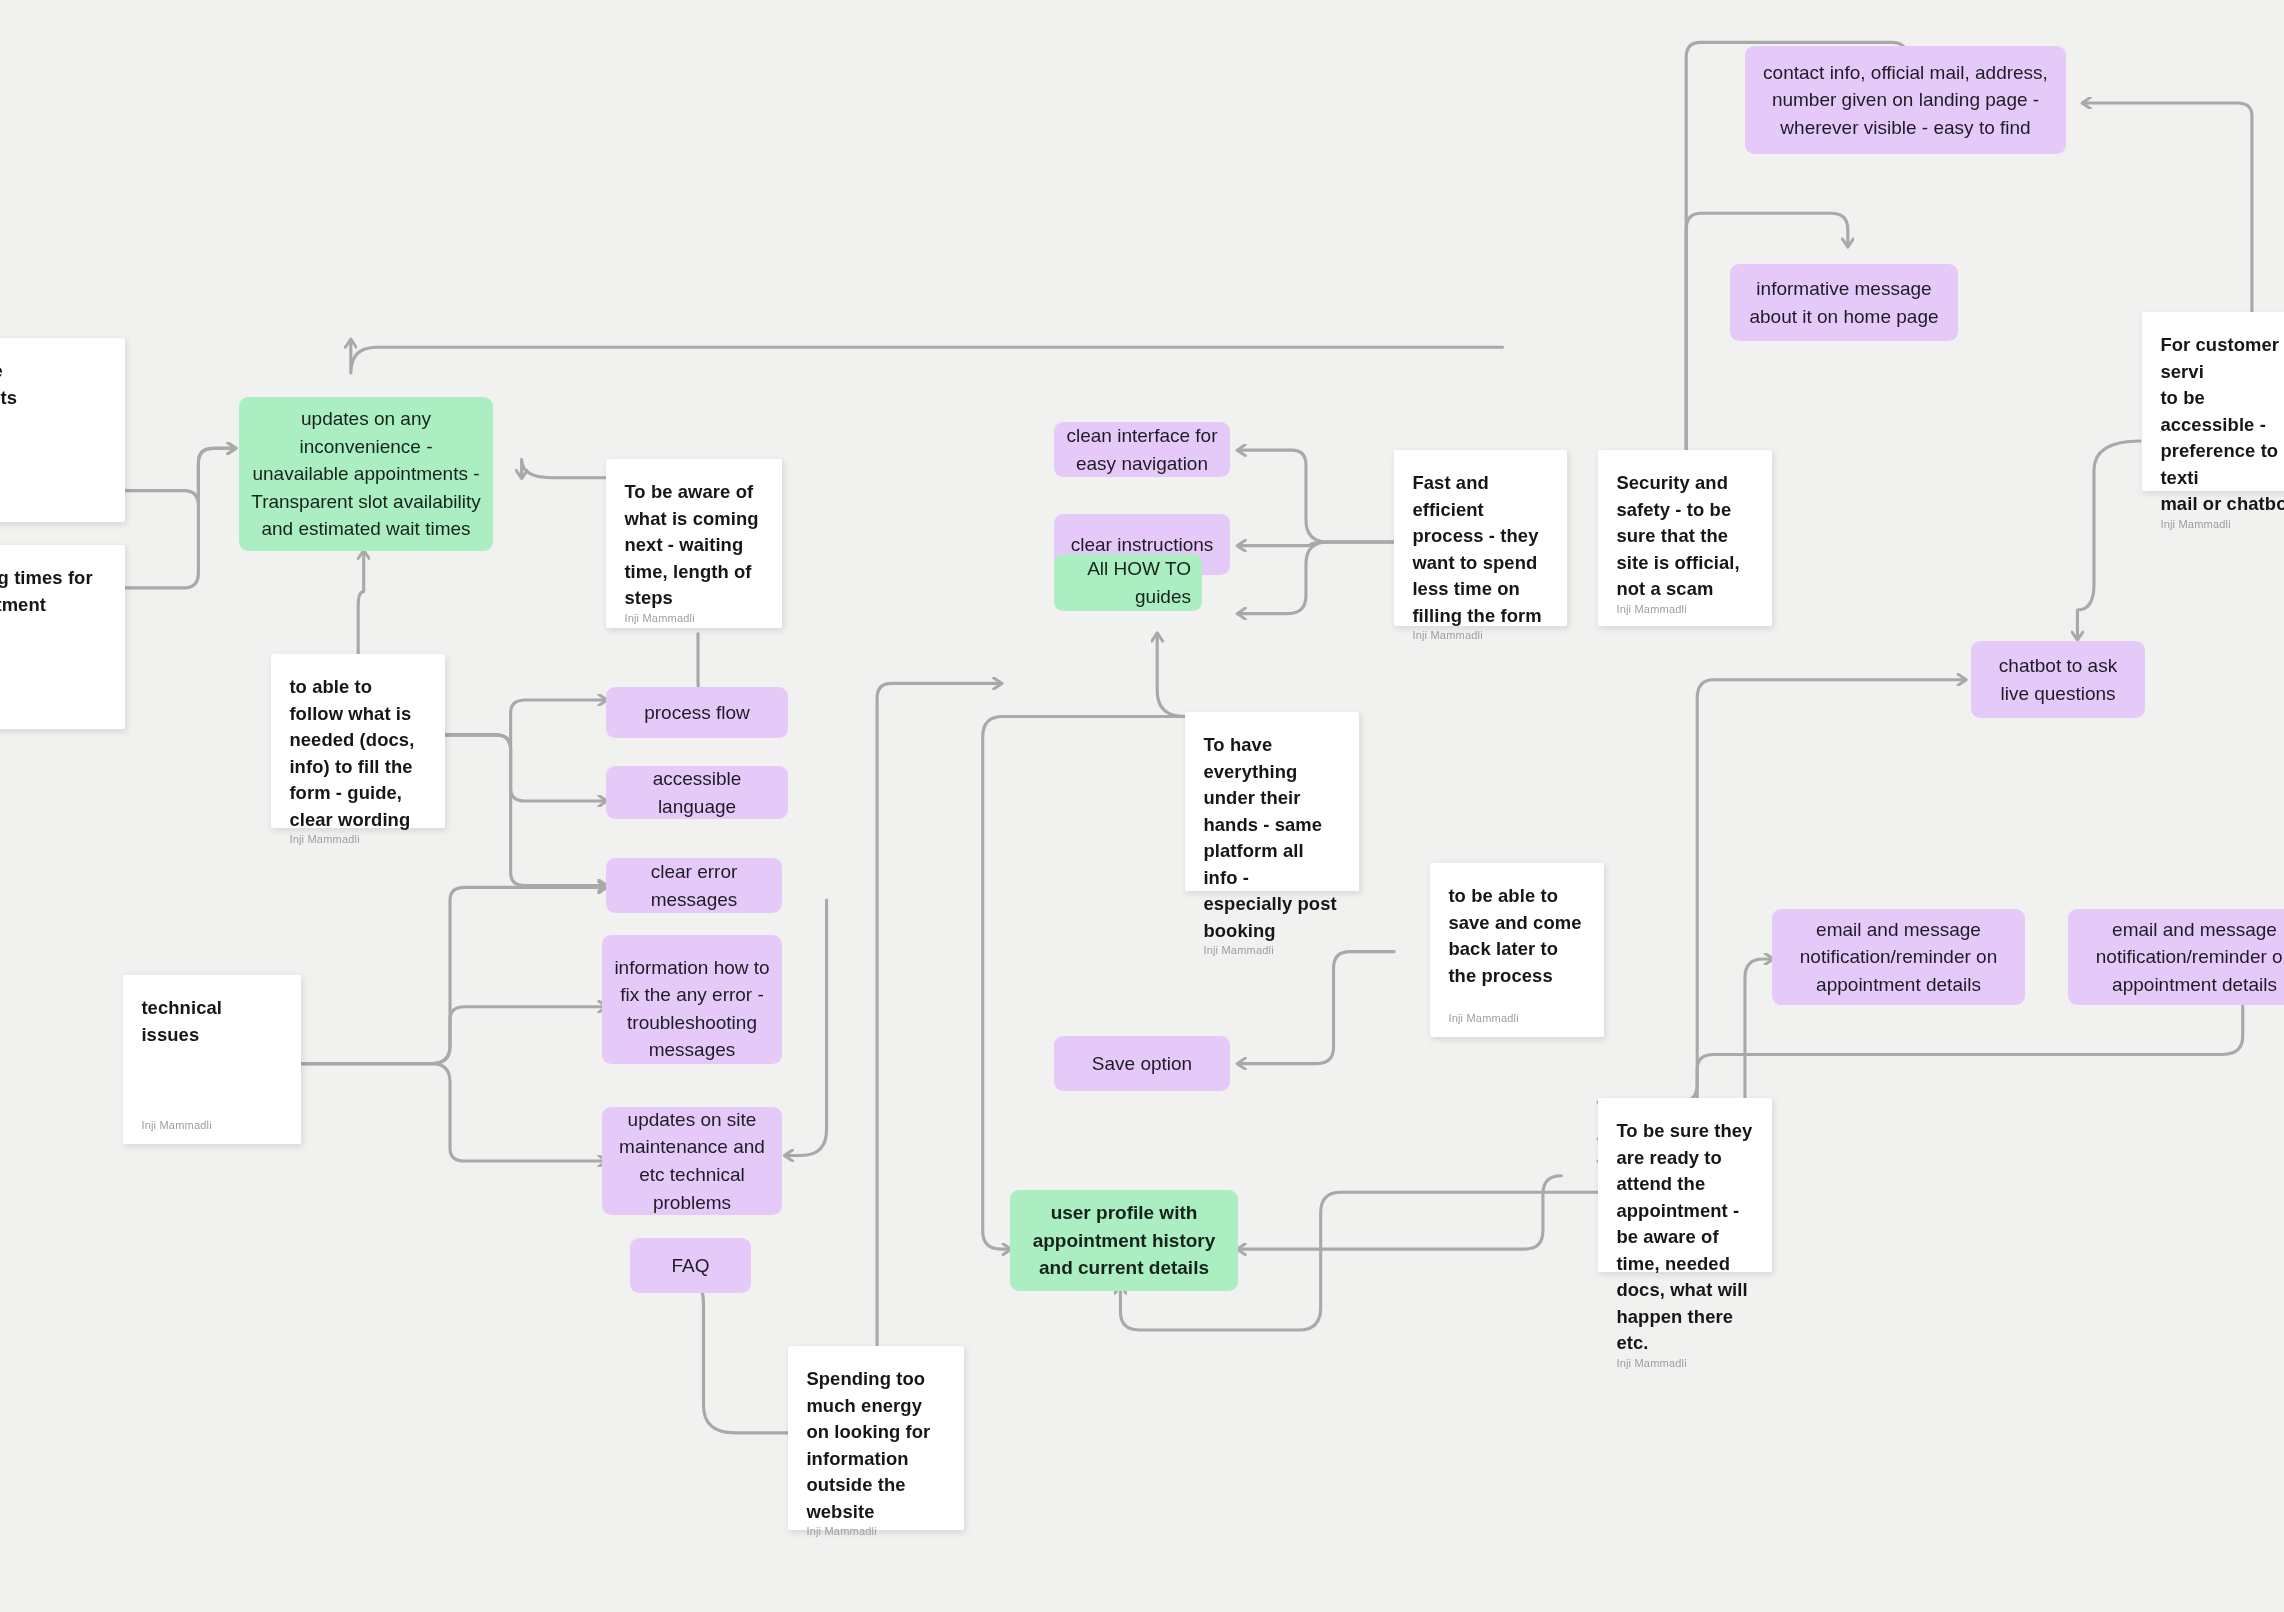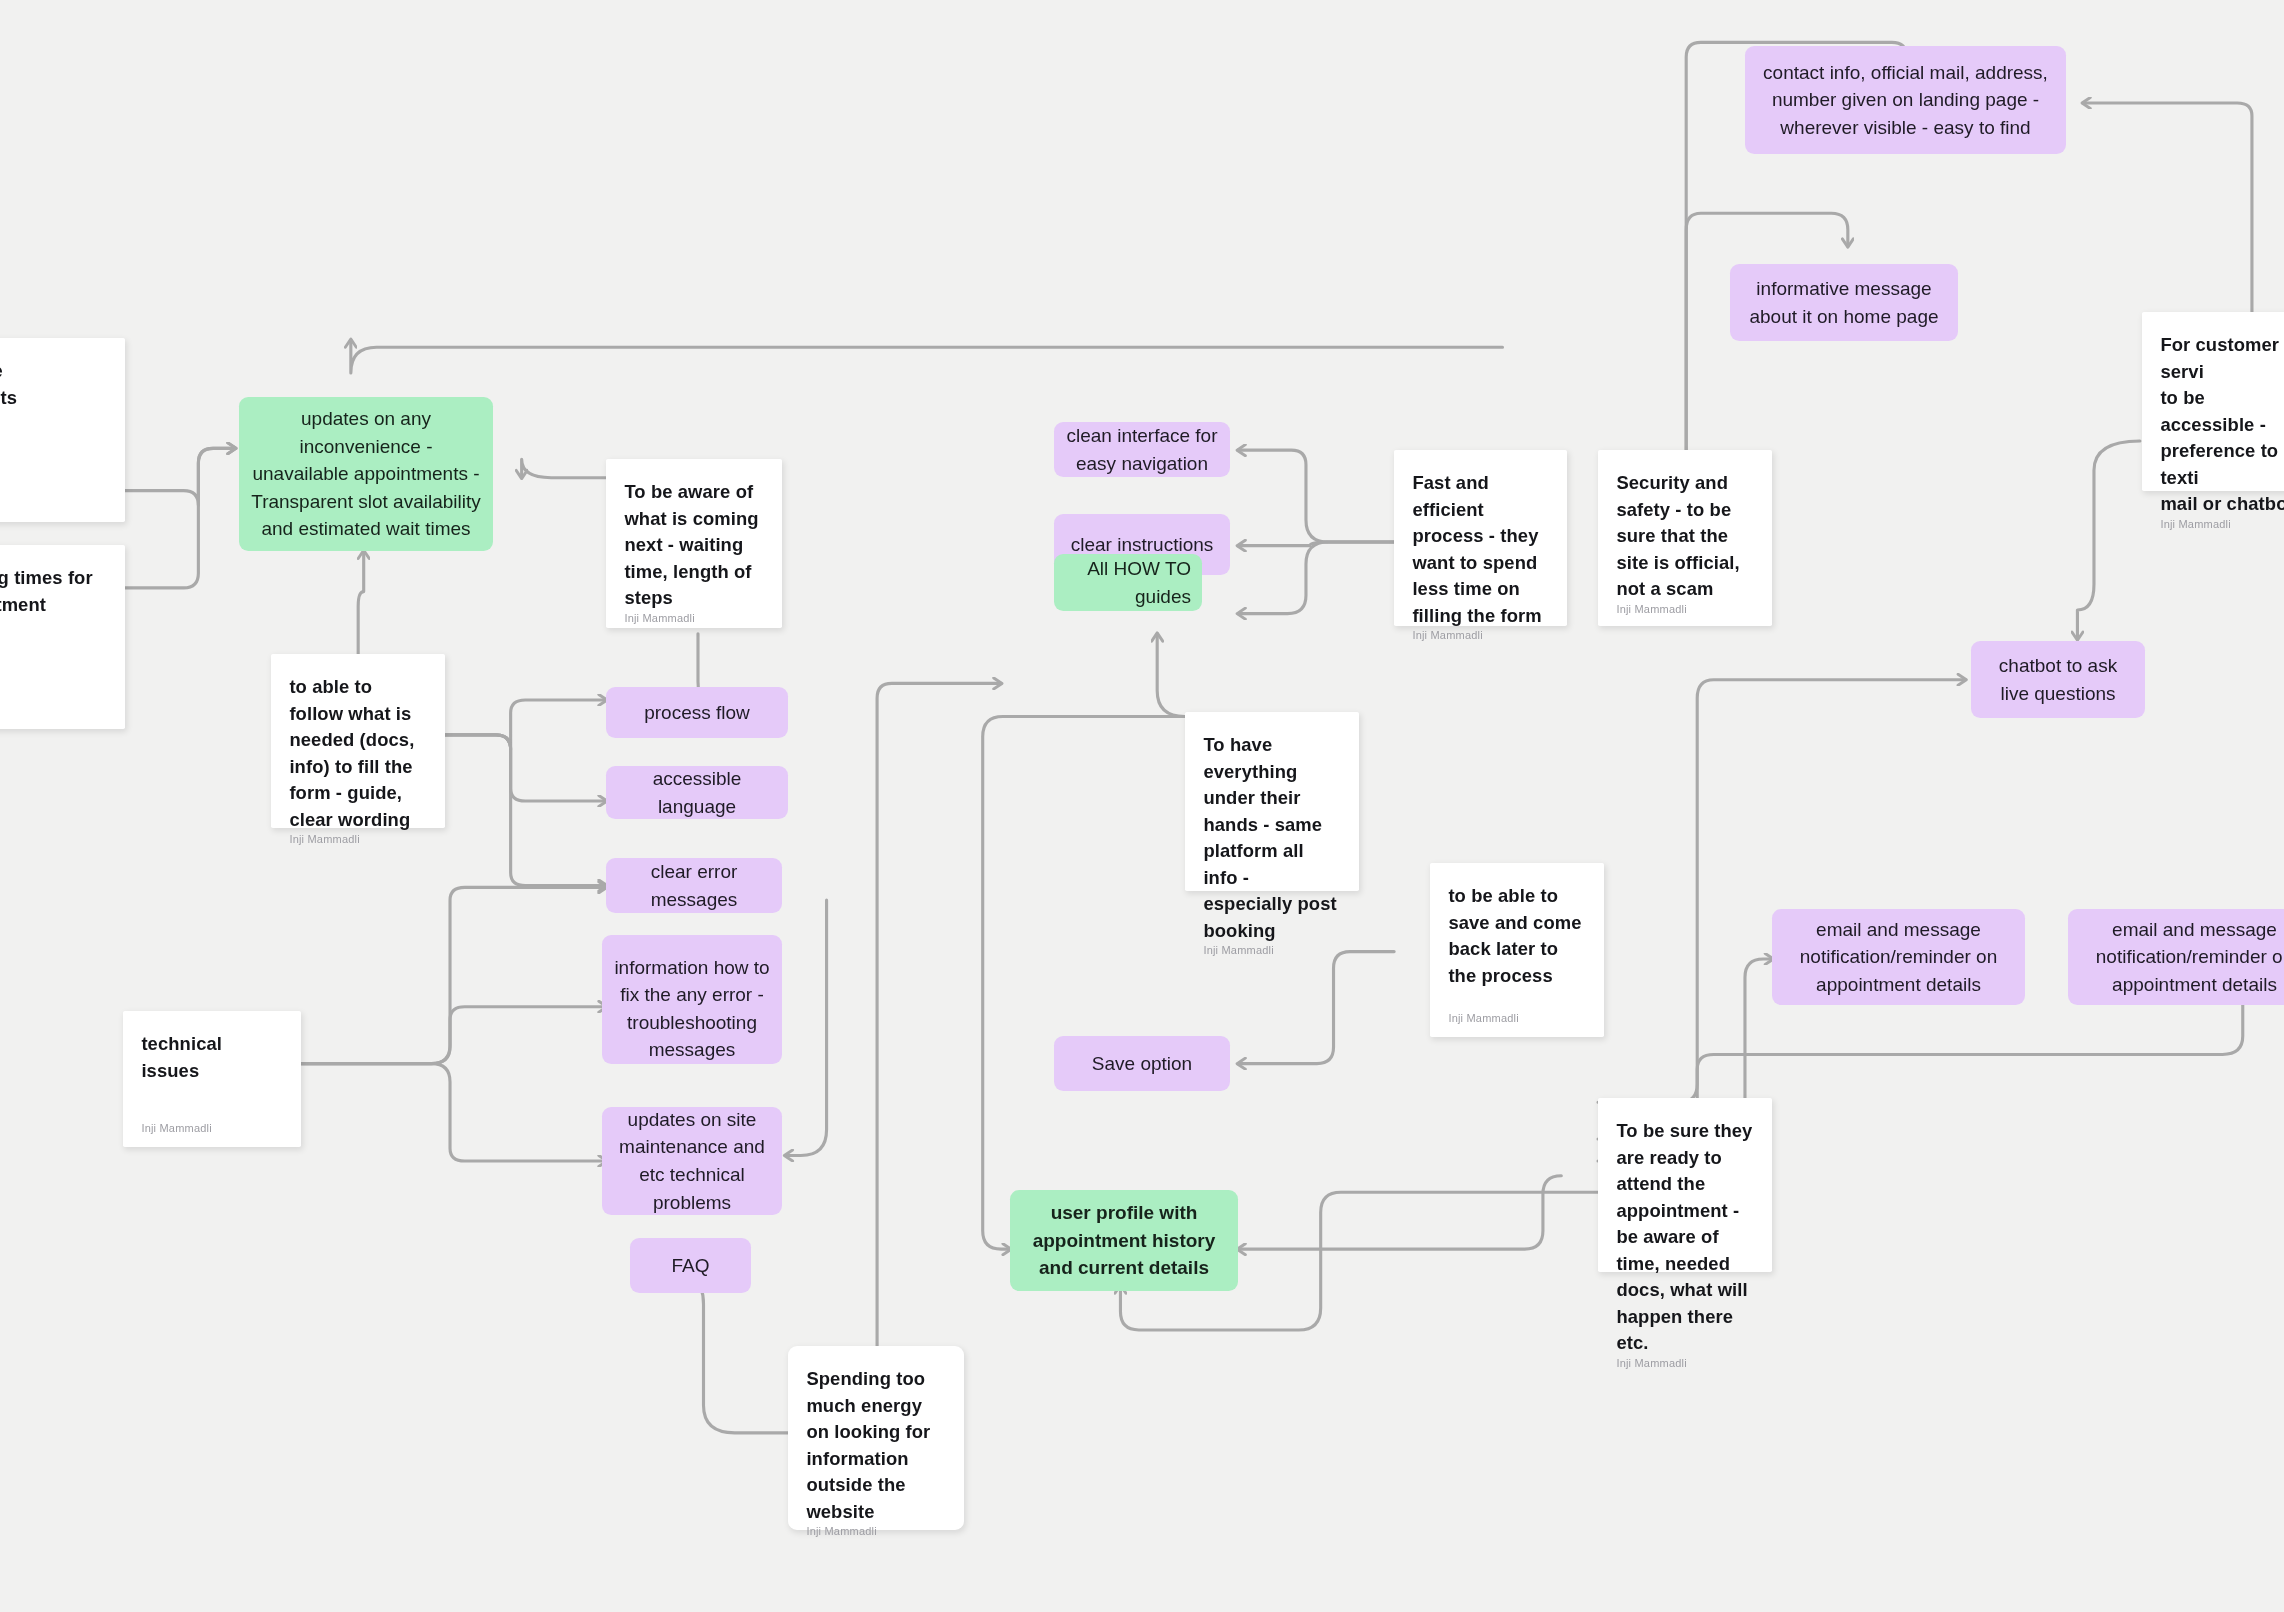--- a/index.html
+++ b/index.html
@@ -161,26 +161,26 @@
   <div class="sticky" style="left:606px; top:459px; width:176px; height:169px;">
     <div class="body">To be aware of what is coming next - waiting time, length of steps</div>
     <div class="author">Inji Mammadli</div>
   </div>
 
   <div class="sticky" style="left:271px; top:654px; width:174px; height:174px;">
     <div class="body">to able to follow what is needed (docs, info) to fill the form - guide, clear wording</div>
     <div class="author">Inji Mammadli</div>
   </div>
 
-  <div class="sticky" style="left:123px; top:975px; width:178px; height:136px;margin-top:36px;">
+  <div class="sticky" style="left:123px; top:975px; width:178px; height:169px;">
     <div class="body">technical issues</div>
     <div class="author">Inji Mammadli</div>
   </div>
 
-  <div class="sticky" style="left:788px; top:1346px; width:176px; height:184px;border-radius:9px;">
+  <div class="sticky" style="left:788px; top:1346px; width:176px; height:184px;">
     <div class="body">Spending too much energy on looking for information outside the website</div>
     <div class="author">Inji Mammadli</div>
   </div>
 
   <div class="sticky" style="left:1394px; top:450px; width:173px; height:176px;">
     <div class="body">Fast and efficient process - they want to spend less time on filling the form</div>
     <div class="author">Inji Mammadli</div>
   </div>
 
   <div class="sticky" style="left:1598px; top:450px; width:174px; height:176px;">

